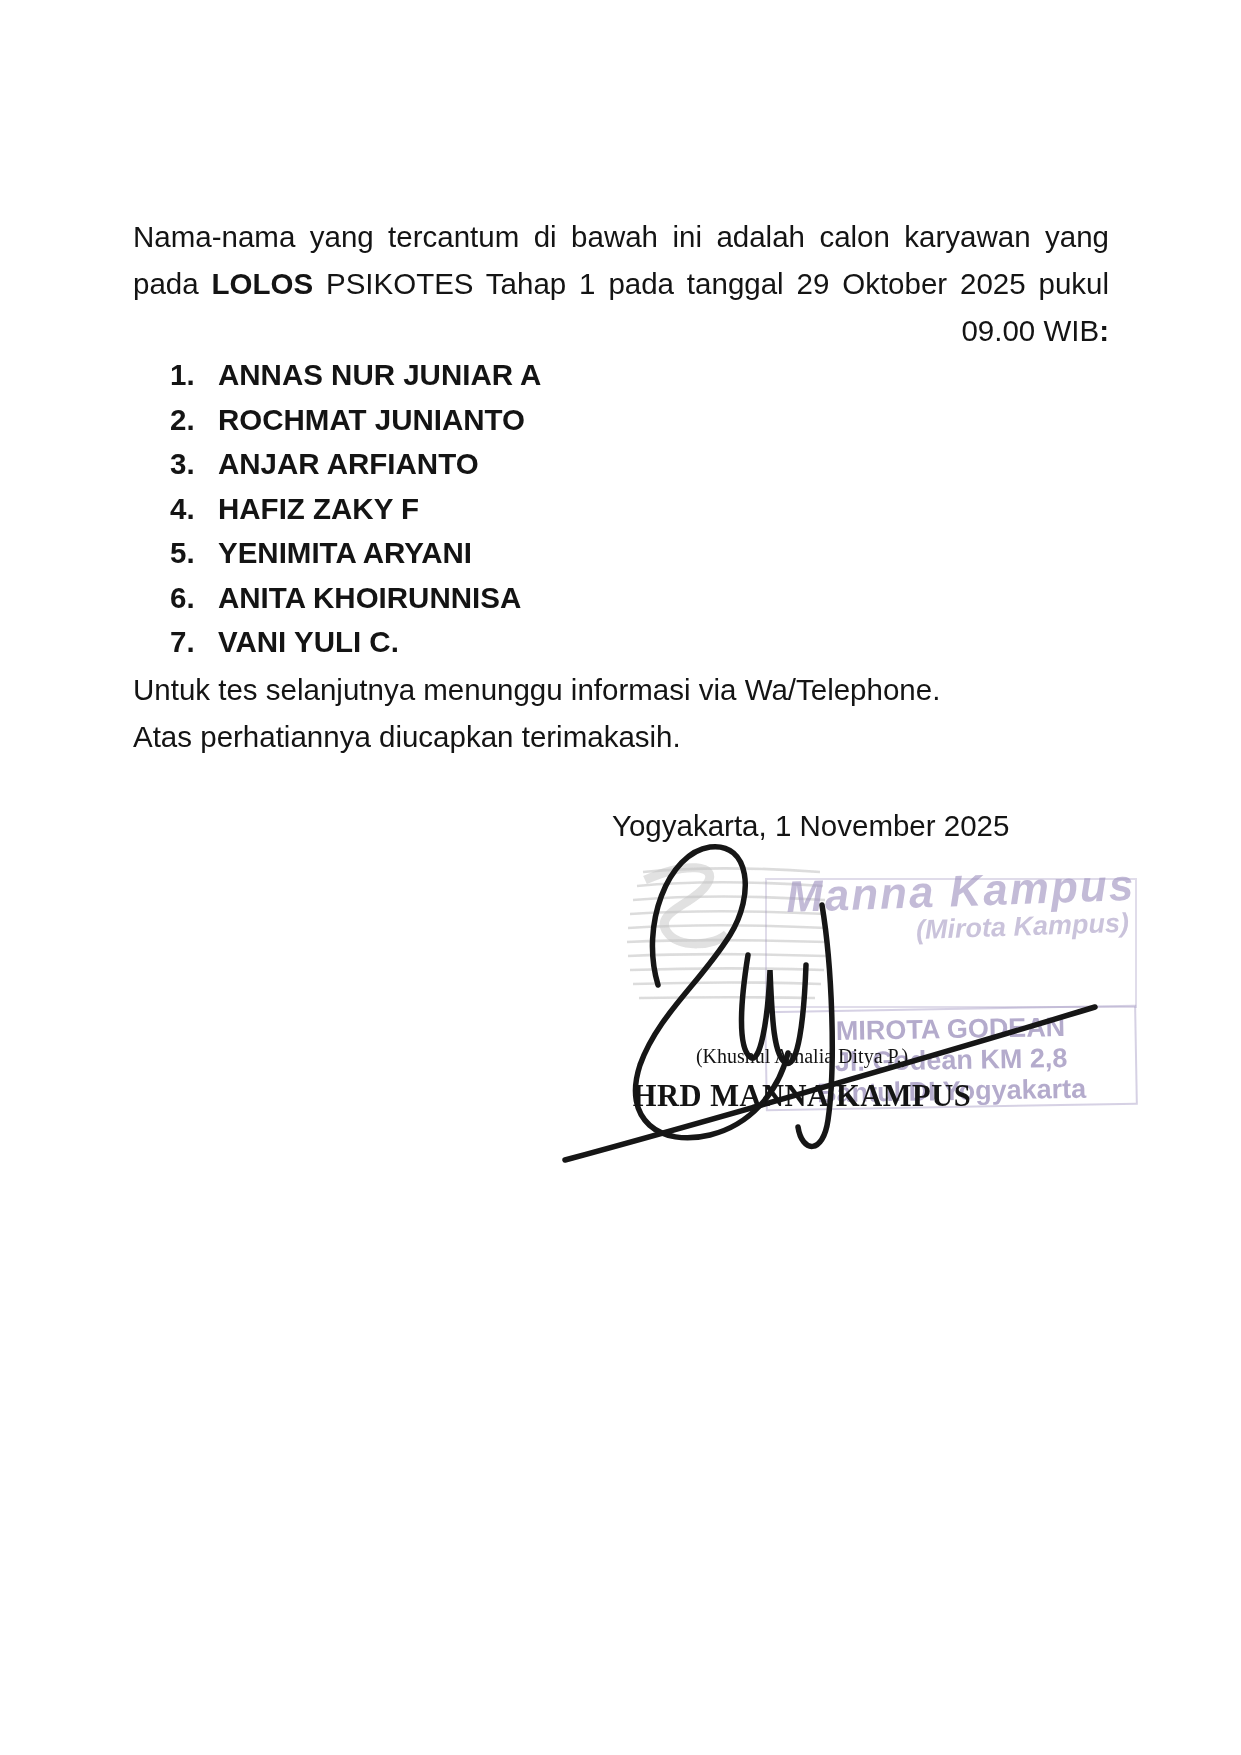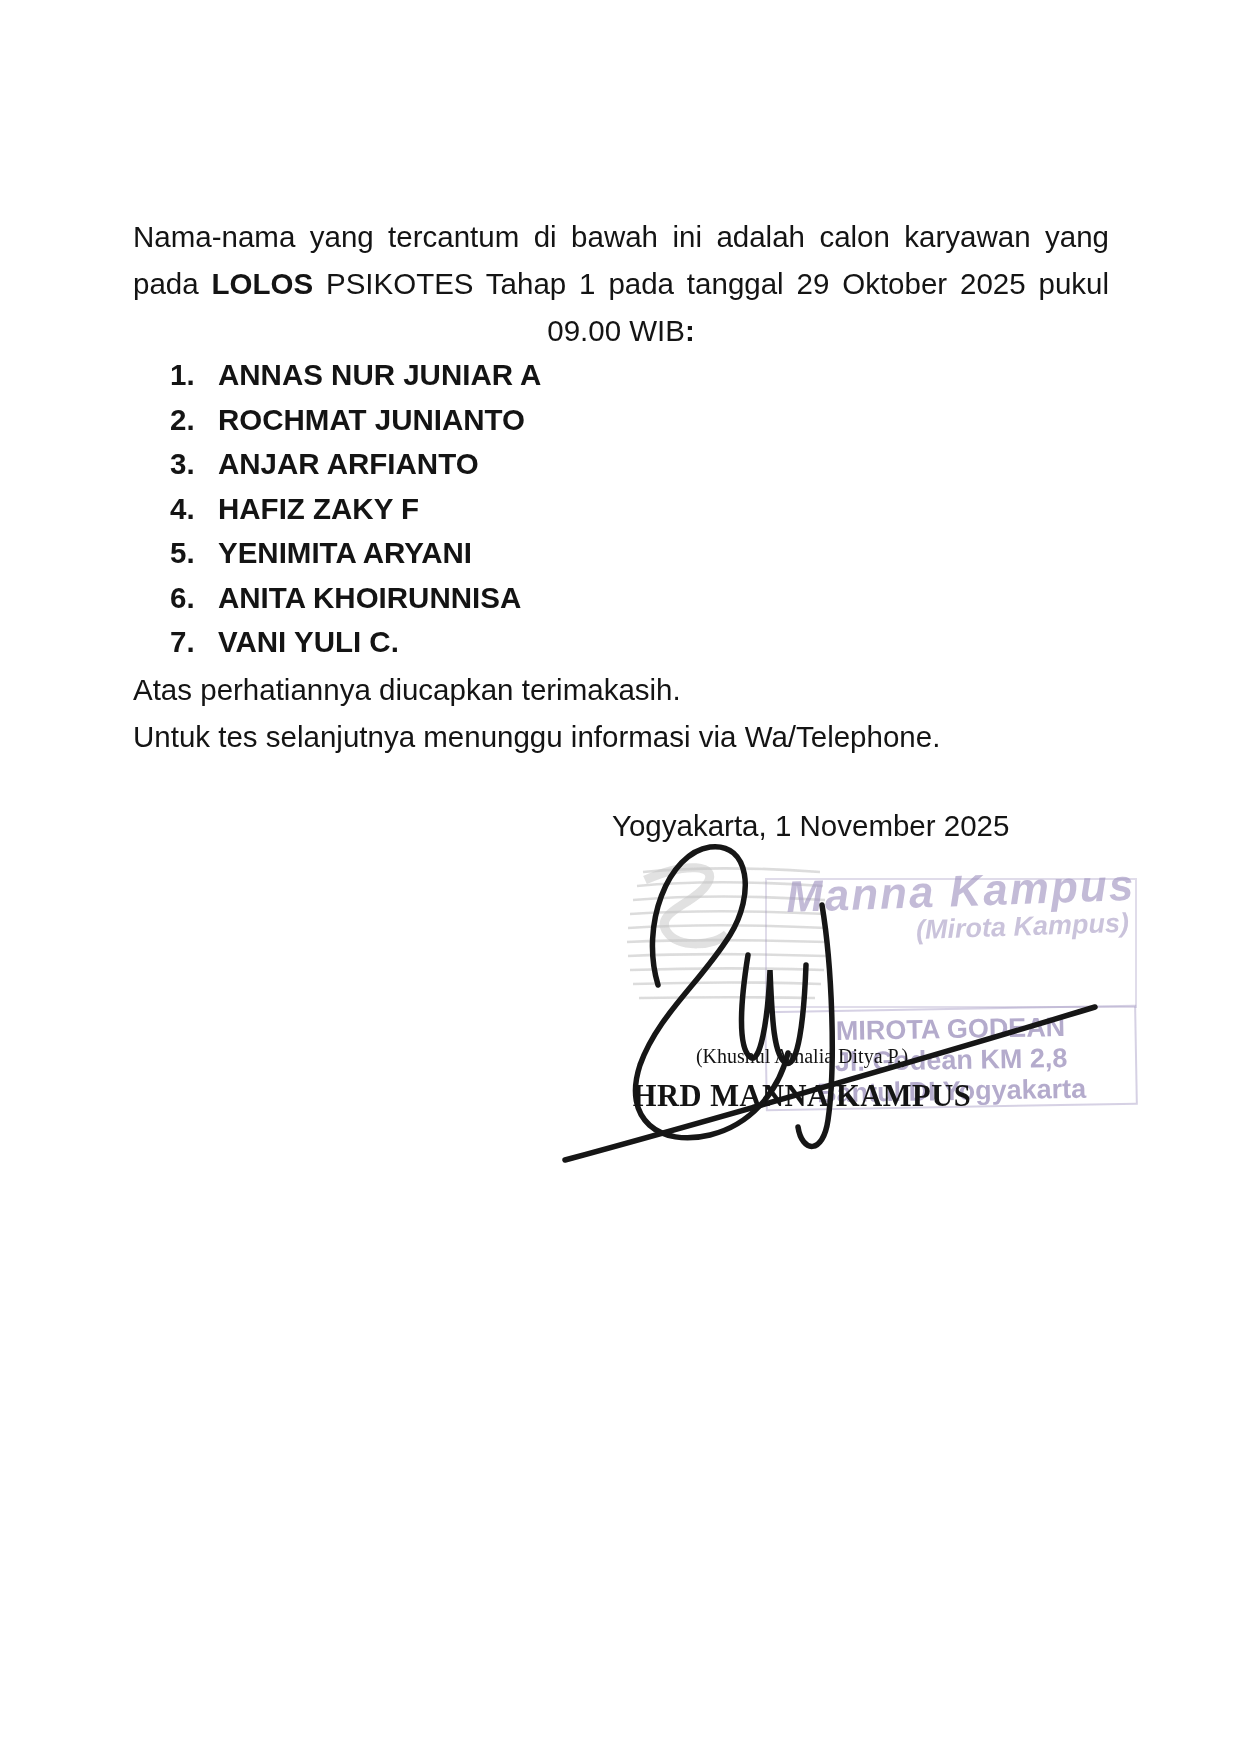--- a/index.html
+++ b/index.html
@@ -30,21 +30,21 @@
     top: 213px; left: 133px; width: 976px;
     font-size: 29.5px;
     line-height: 47px;
   }
   .p-line {
     display: block;
     text-align: justify;
     text-align-last: justify;
     white-space: normal;
   }
-  .p-line-last { display: block; text-align: center; }
+  .p-line-last { display: block; text-align: right; }
   .candidates {
     position: absolute;
     top: 353px; left: 170px; width: 900px;
     list-style: none;
   }
   .candidate-row {
     display: flex;
     height: 44.5px;
     line-height: 44.5px;
     font-size: 29.5px;
@@ -164,22 +164,22 @@
       <span class="candidate-num">6.</span>
       <span class="candidate-name">ANITA KHOIRUNNISA</span>
     </li>
     <li class="candidate-row">
       <span class="candidate-num">7.</span>
       <span class="candidate-name">VANI YULI C.</span>
     </li>
   </ol>
 
   <div class="closing">
+    <div>Untuk tes selanjutnya menunggu informasi via Wa/Telephone.</div>
     <div>Atas perhatiannya diucapkan terimakasih.</div>
-    <div>Untuk tes selanjutnya menunggu informasi via Wa/Telephone.</div>
   </div>
 
   <div class="sig-date">Yogyakarta, 1 November 2025</div>
 
   <svg class="stamp-logo" width="215" height="160" viewBox="0 0 215 160">
     <g stroke="#c9c9c9" stroke-width="2.6" fill="none" opacity="0.75">
       <path d="M 28,22 C 90,16 150,18 205,22"></path>
       <path d="M 22,36 C 85,30 150,32 208,36"></path>
       <path d="M 18,50 C 80,45 148,46 210,50"></path>
       <path d="M 15,64 C 78,60 150,61 211,64"></path>

